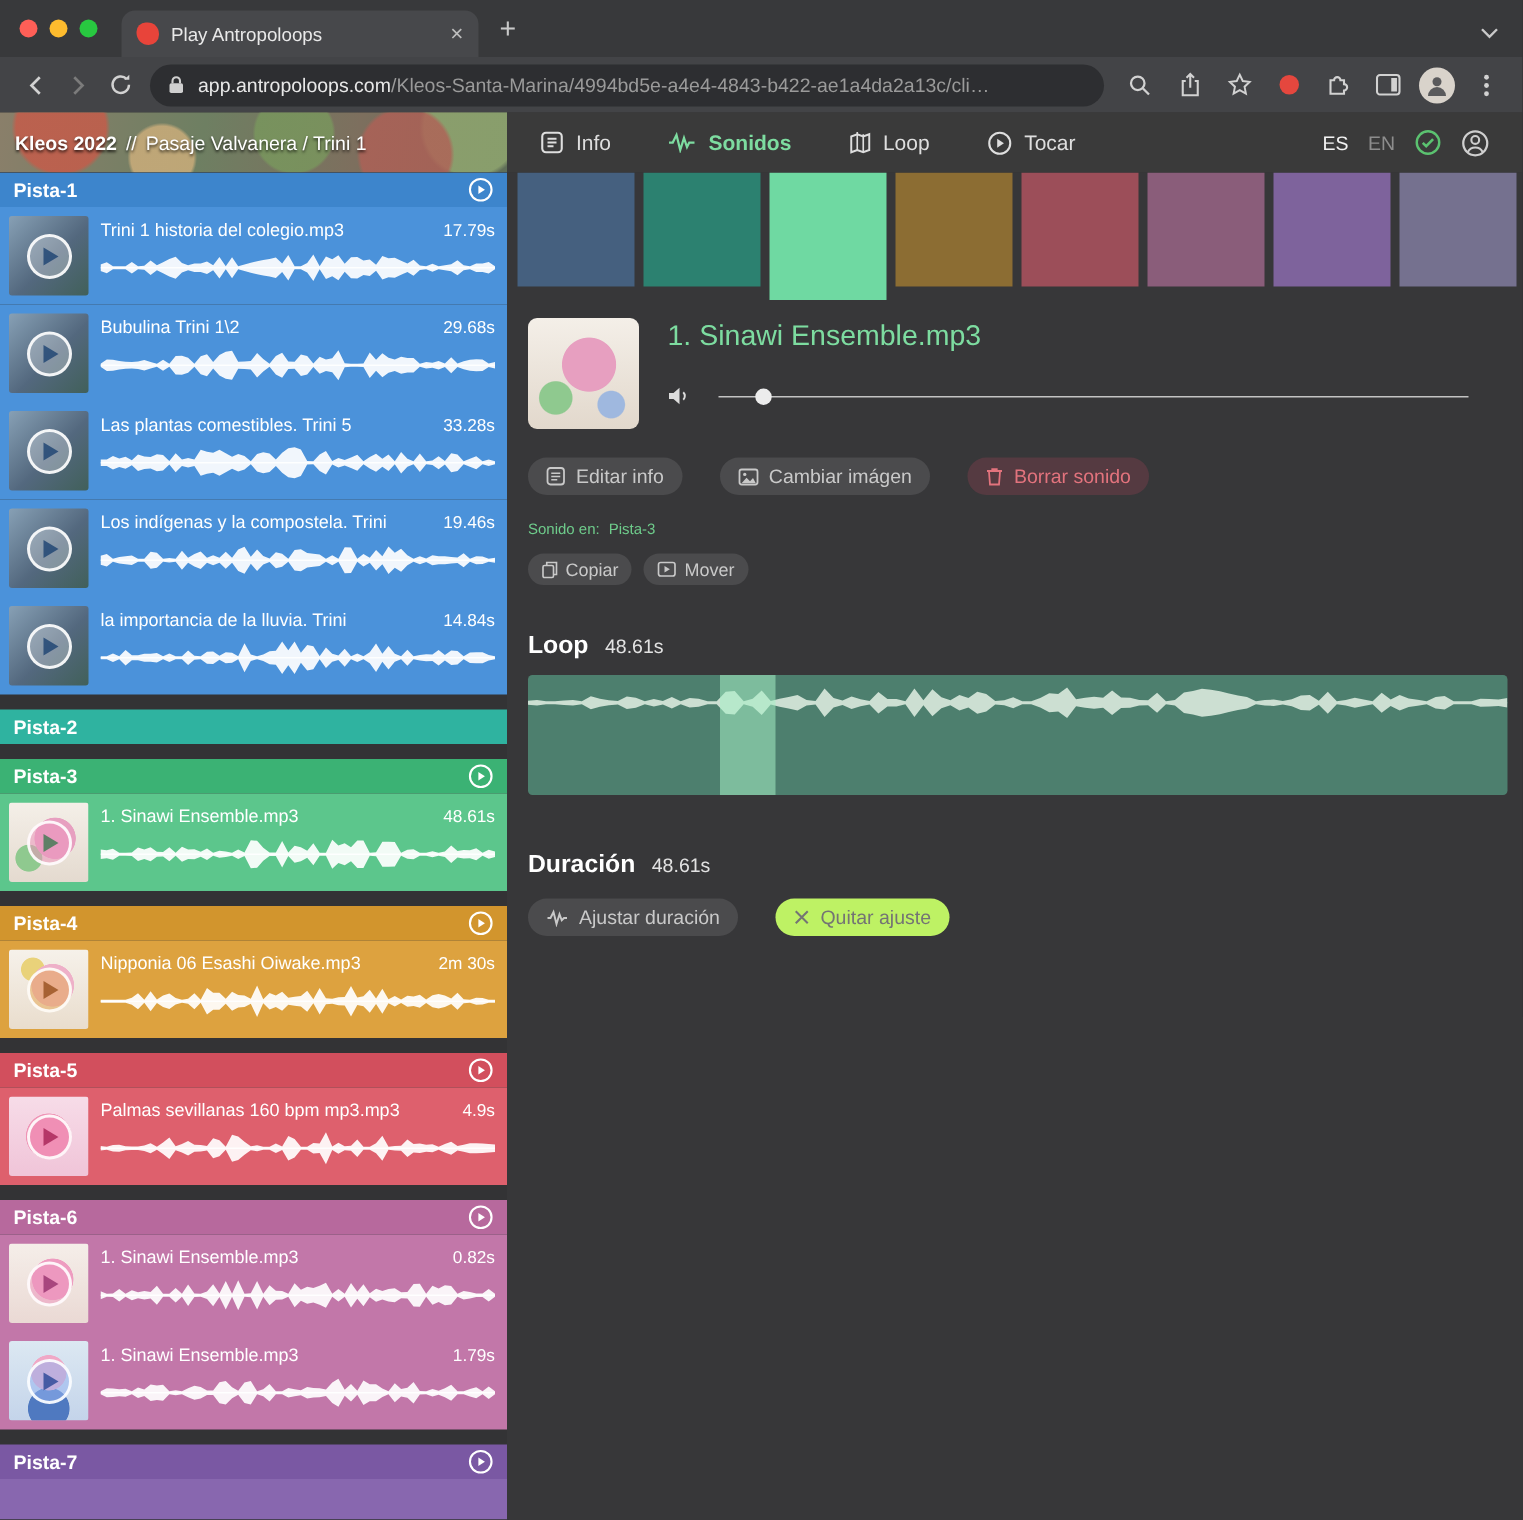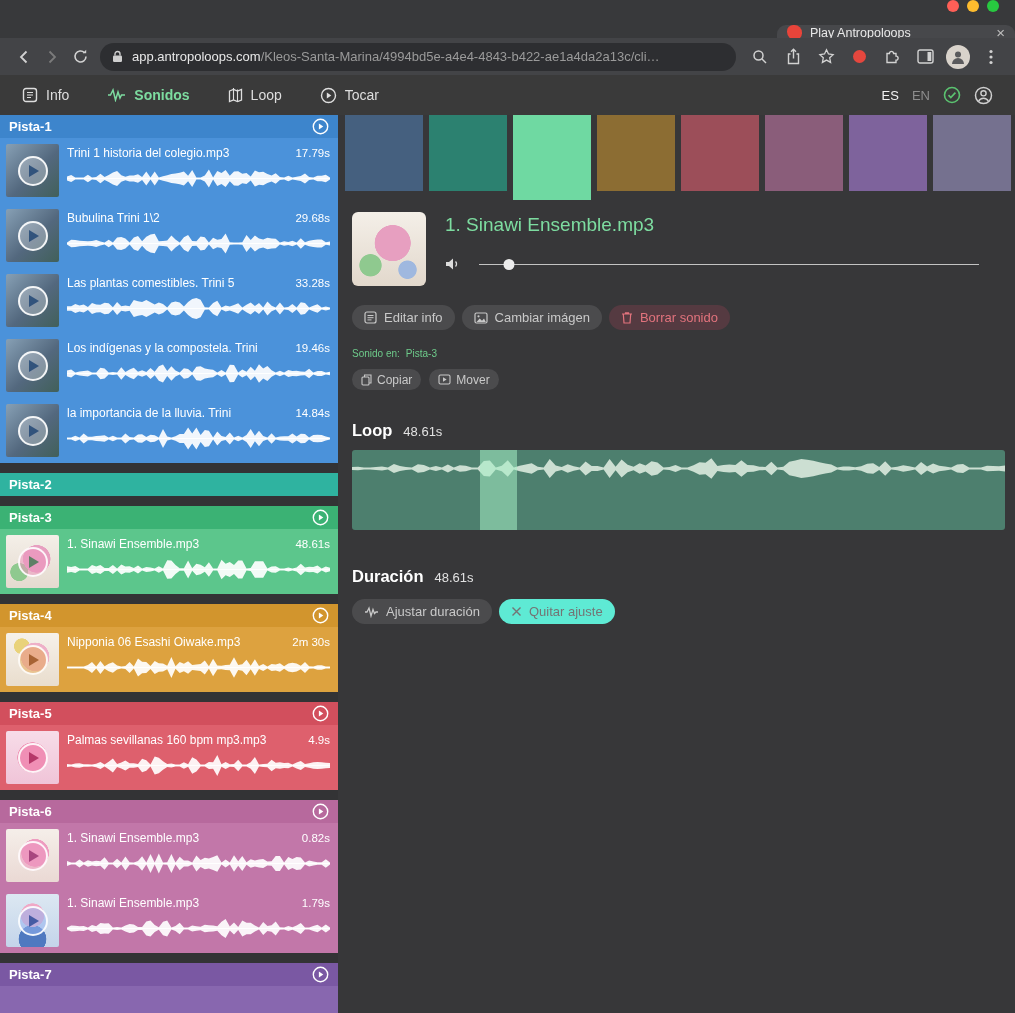--- a/index.html
+++ b/index.html
@@ -1,21 +1,21 @@
 <!DOCTYPE html>
 <html><head>
 <meta charset="utf-8">
 <style>
   * { margin:0; padding:0; box-sizing:border-box; }
   html,body { width:1015px; height:1013px; overflow:hidden; }
   body { font-family:"Liberation Sans",sans-serif; background:#333335; position:relative; }
   svg { display:block; }
 
   
-  .tabstrip { position:absolute; top:0; left:0; right:0; height:38px; background:#38393b; display:flex; align-items:flex-end;flex-direction:column; }
+  .tabstrip { position:absolute; top:0; left:0; right:0; height:38px; background:#38393b; display:flex; align-items:flex-end; }
   .lights { display:flex; gap:8px; padding:0 16px 13px 13px; }
   .light { width:12px; height:12px; border-radius:50%; }
   .tab { width:238px; height:31px; background:#47484b; border-radius:9px 9px 0 0; display:flex; align-items:center; padding:0 10px; }
   .favicon { width:15px; height:15px; border-radius:45% 55% 50% 60%; background:#e8443a; flex:none; }
   .tab-title { color:#e9e9e9; font-size:12.5px; flex:1; margin:0 8px; white-space:nowrap; overflow:hidden; }
   .tab-close { color:#bdbdbd; font-size:15px; line-height:1; cursor:default; }
   .newtab { color:#c9c9c9; font-size:19px; margin:0 0 7px 14px; }
   .strip-chev { margin-left:auto; margin-right:16px; margin-bottom:12px; color:#c9c9c9; }
 
   .toolbar { position:absolute; top:38px; left:0; right:0; height:37px; background:#434447; display:flex; align-items:center; padding:0 10px; }
@@ -81,38 +81,38 @@
   .d-head { display:flex; gap:19px; }
   .d-thumb { width:74px; height:74px; border-radius:6px; flex:none; overflow:hidden;
     background:radial-gradient(circle at 55% 42%, #e79fc0 0 30%, transparent 31%), radial-gradient(circle at 25% 72%, #8fc98f 0 14%, transparent 15%), radial-gradient(circle at 75% 78%, #9fb8df 0 11%, transparent 12%), linear-gradient(#f4efe8,#e2d8cc); }
   .d-right { flex:1; padding-top:2px; min-width:0; }
   .d-title { color:#7ddca0; font-size:19px; font-weight:normal; }
   .vol { display:flex; align-items:center; margin-top:21px; padding-right:26px; }
   .vol-ic { color:#dcdcdc; margin-right:18px; flex:none; }
   .vol-track { position:relative; flex:1; height:13px; }
   .vol-line { position:absolute; top:6px; left:0; right:0; height:1px; background:#c3c3c3; }
   .vol-thumb { position:absolute; top:1px; width:11px; height:11px; border-radius:50%; background:#ececec; transform:translateX(-50%); }
-  .btn-row { display:flex; gap:7px; margin-top:19px; align-items:center; }
+  .btn-row { display:flex; gap:25px; margin-top:19px; align-items:center; }
   .btn { height:25px; display:inline-flex; align-items:center; gap:7px; padding:0 12px; border-radius:13px; background:#4b4b4d; color:#c9c9c9; font-size:13px; border:none; white-space:nowrap; }
   .btn-danger { background:#553a41; color:#e2737d; }
   .sound-in { margin-top:18px; font-size:10px; color:#6ecb8b; }
   .sound-in .trk { margin-left:6px; color:#6ecb8b; }
   .mini-row { display:flex; gap:8px; margin-top:10px; }
   .btn.mini { height:21px; padding:0 9px; font-size:12px; border-radius:11px; gap:5px; }
   .sec-head { margin-top:31px; display:flex; align-items:baseline; gap:11px; color:#fff; }
   .sec-title { font-size:16.5px; font-weight:600; }
   .sec-val { font-size:13px; color:#e2e2e2; }
   .loopbox { margin-top:10px; margin-right:0; height:80px; background:#4d7f6e; border-radius:3px; position:relative; overflow:hidden; }
   .loopwave { position:absolute; inset:0; }
   .loopsel { position:absolute; left:19.6%; width:5.6%; top:0; bottom:0; background:rgba(165,238,196,.55); }
   .loop-actions { margin-top:13px; display:flex; gap:16px; align-items:center; }
   .btn-green { background:#57b783; color:#fff; }
   .ghost { background:none; border:none; color:#8f8f8f; font-size:13px; display:inline-flex; gap:8px; align-items:center; }
   .dur-head { margin-top:37px; }
-  .btn.disabled { background:#5eead4; color:#747474; }
+  .btn.disabled { background:#bef264; color:#747474; }
 </style>
 </head>
 <body>
 
 <div class="tabstrip">
   <div class="lights">
     <span class="light" style="background:#ff5f57"></span>
     <span class="light" style="background:#febc2e"></span>
     <span class="light" style="background:#28c840"></span>
   </div>
@@ -199,20 +199,25 @@
       <svg width="4" height="16" viewBox="0 0 4 16">
           <circle cx="2" cy="2.5" r="1.6" fill="currentColor"></circle>
           <circle cx="2" cy="8" r="1.6" fill="currentColor"></circle>
           <circle cx="2" cy="13.5" r="1.6" fill="currentColor"></circle>
         </svg>
     </div>
   </div>
 </div>
 
 <div class="appbar">
+  <div class="crumb">
+    <b>Kleos 2022</b>
+    <span>//</span>
+    <span>Pasaje Valvanera / Trini 1</span>
+  </div>
   <div class="nav">
     <div class="nav-item">
       <span>
           <svg width="16" height="16" viewBox="0 0 16 16">
             <rect x="1.5" y="1.5" width="13" height="13" rx="2.5" stroke="currentColor" stroke-width="1.4" fill="none"></rect>
             <path d="M5 5.5h6M5 8h6M5 10.5h4" stroke="currentColor" stroke-width="1.2"></path>
           </svg>
         </span>
       <span>Info</span>
     </div>

